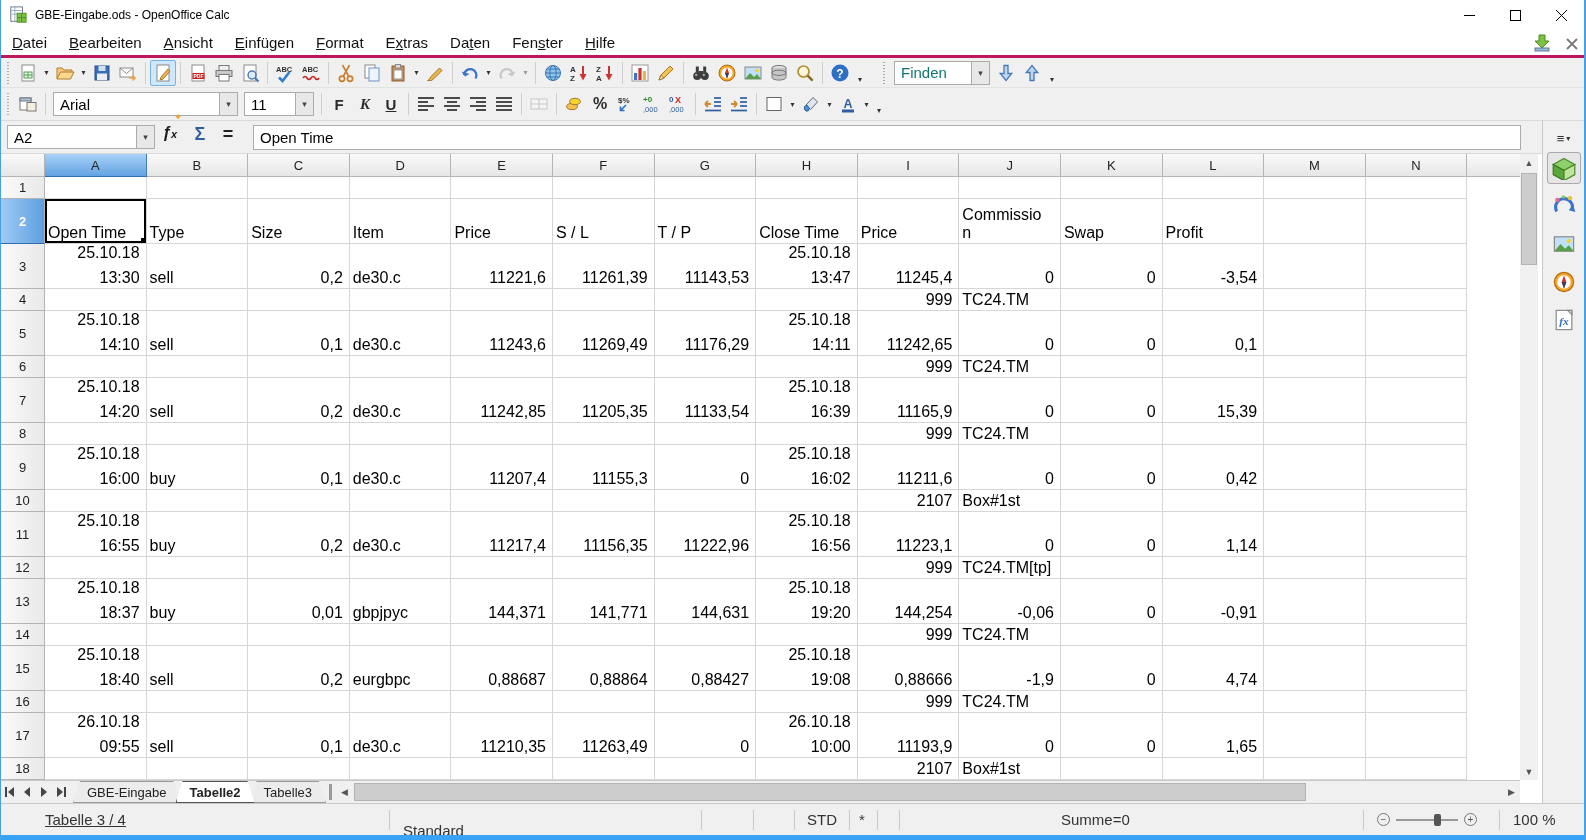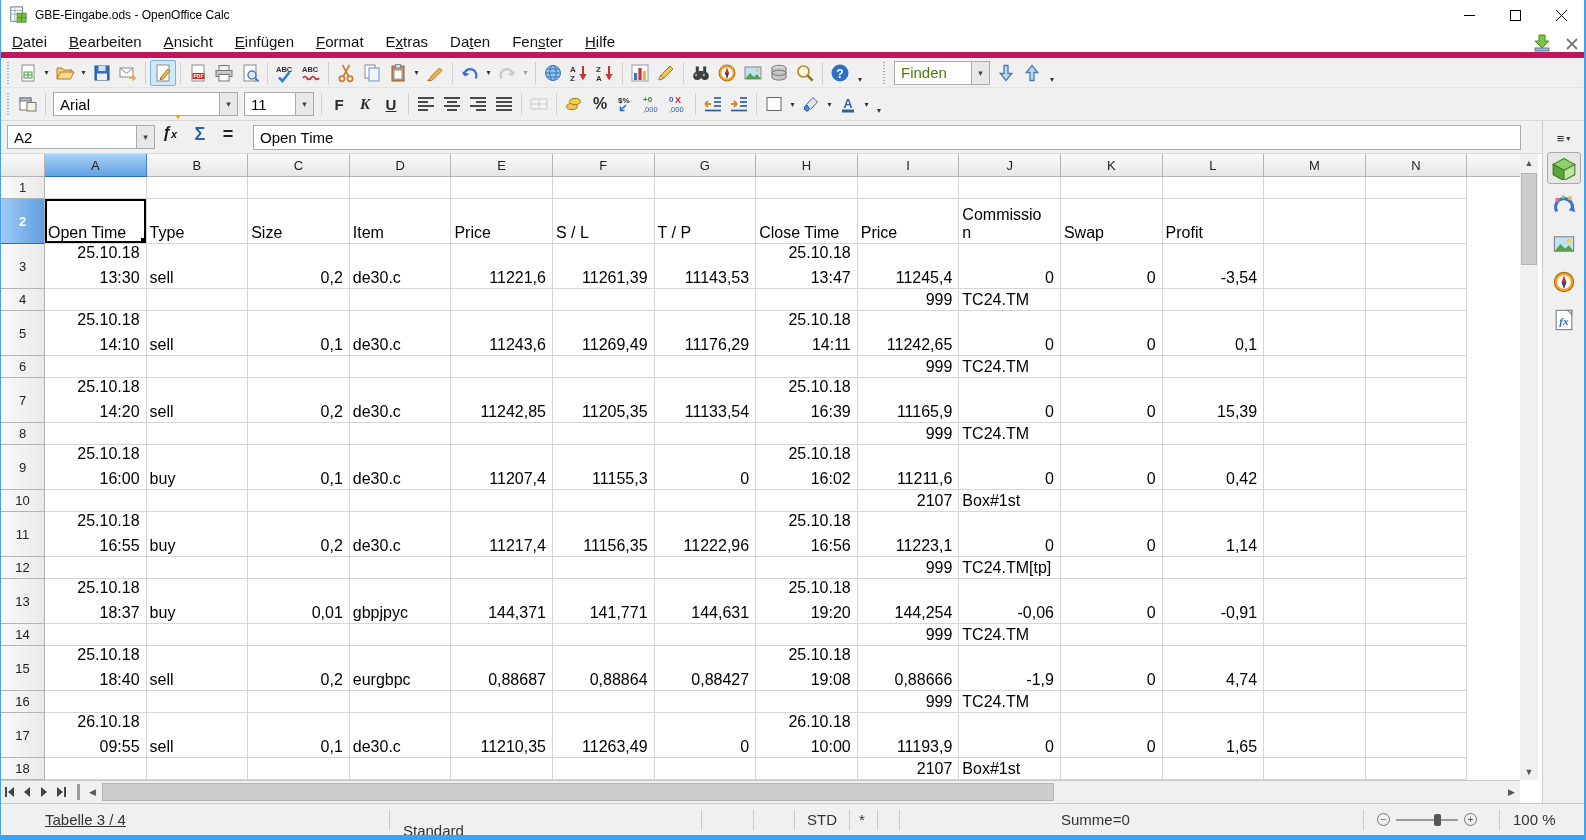--- a/index.html
+++ b/index.html
@@ -12,21 +12,21 @@
   .titlebar { position:absolute; left:0; top:0; width:100%; height:30px; background:#fff;
               display:flex; align-items:center; }
   .titlebar .appicon { margin-left:8px; width:18px; height:18px; }
   .titlebar .title { margin-left:8px; font-size:12px; color:#000; }
   .wincontrols { position:absolute; right:0; top:0; height:30px; display:flex; }
   .winbtn { width:46px; height:30px; display:flex; align-items:center; justify-content:center; color:#111; }
   .winbtn svg { width:11px; height:11px; }
 
   
   .menubar { position:absolute; left:0; top:30px; width:100%; height:28px; background:#fff;
-             display:flex; align-items:center; font-size:15px; color:#111; border-bottom:6px solid #be185d; }
+             display:flex; align-items:center; font-size:15px; color:#111; border-bottom:3px solid #be185d; }
   .menu-item { padding:4px 11px; cursor:default; }
   .menu-item .mn { text-decoration:underline; }
   .menubar-right { position:absolute; right:6px; top:0; height:28px; display:flex; align-items:center; gap:14px; }
 
   
   .toolbar { position:absolute; left:0; width:100%; background:#f0f0f0; display:flex; align-items:center; }
   #tb-standard { top:58px; height:30px; border-bottom:1px solid #e2e2e2; }
   #tb-format   { top:88px; height:33px; border-bottom:1px solid #d9d9d9; }
   .grip { width:7px; height:22px; margin:0 3px 0 4px;
           background-image:repeating-linear-gradient(#aaa 0 1px, transparent 1px 3px);
@@ -42,21 +42,21 @@
   .combo { height:24px; background:#fff; border:1px solid #ababab; display:flex; align-items:stretch;
            font-size:15px; color:#000; margin:0 3px; }
   .combo .cval { flex:1; display:flex; align-items:center; padding:0 6px; overflow:hidden; white-space:nowrap; }
   .combo .cdd { width:18px; background:#e8e8e8; border-left:1px solid #ababab; display:flex; align-items:center; justify-content:center; font-size:9px; color:#444; }
   .ticon { font-size:15px; font-weight:bold; color:#2b2b2b; }
   .ovf { width:14px; height:26px; display:flex; flex-direction:column; align-items:center; justify-content:flex-end; font-size:8px; color:#333; padding-bottom:2px; }
 
   
   #find-seg { display:flex; align-items:center; margin-left:10px; }
   #find-combo { width:96px; }
-  #find-combo .cval { color:#4d7c0f; }
+  #find-combo .cval { color:#0f766e; }
 
   
   .formulabar { position:absolute; left:0; top:121px; width:100%; height:33px; background:#f0f0f0;
                 display:flex; align-items:center; border-bottom:1px solid #d9d9d9; }
   #namebox { width:148px; margin-left:6px; }
   .fbicon { width:28px; height:26px; display:flex; justify-content:center; }
   #formula-input { position:absolute; left:252px; top:4px; width:1268px; height:25px; background:#fff;
                    border:1px solid #ababab; display:flex; align-items:center; padding:0 6px; font-size:15px; }
   #fb-expand { position:absolute; right:28px; top:10px; font-size:9px; color:#444; }
 
@@ -1148,20 +1148,25 @@
         <svg viewBox="0 0 10 10">
           <path d="M2 0 L8 5 L2 10z" fill="#444"></path>
         </svg>
       </span>
     <span class="navbtn">
         <svg viewBox="0 0 10 10">
           <rect x="8" y="0" width="2" height="10" fill="#444"></rect>
           <path d="M1 0 L7 5 L1 10z" fill="#444"></path>
         </svg>
       </span>
+    <div id="sheet-tabs" style="display:flex; align-items:stretch; margin-left:4px;">
+        <span class="sheettab">GBE-Eingabe</span>
+        <span class="sheettab active">Tabelle2</span>
+        <span class="sheettab">Tabelle3</span>
+      </div>
     <div class="tabsplit"></div>
     <div id="hscroll">
       <span id="hleft">◀</span>
       <div id="hthumb"></div>
       <span id="hright">▶</span>
     </div>
   </div>
 
   <div id="statusbar">
     <span class="stfield" style="left:44px;text-decoration:underline;">Tabelle 3 / 4</span>

